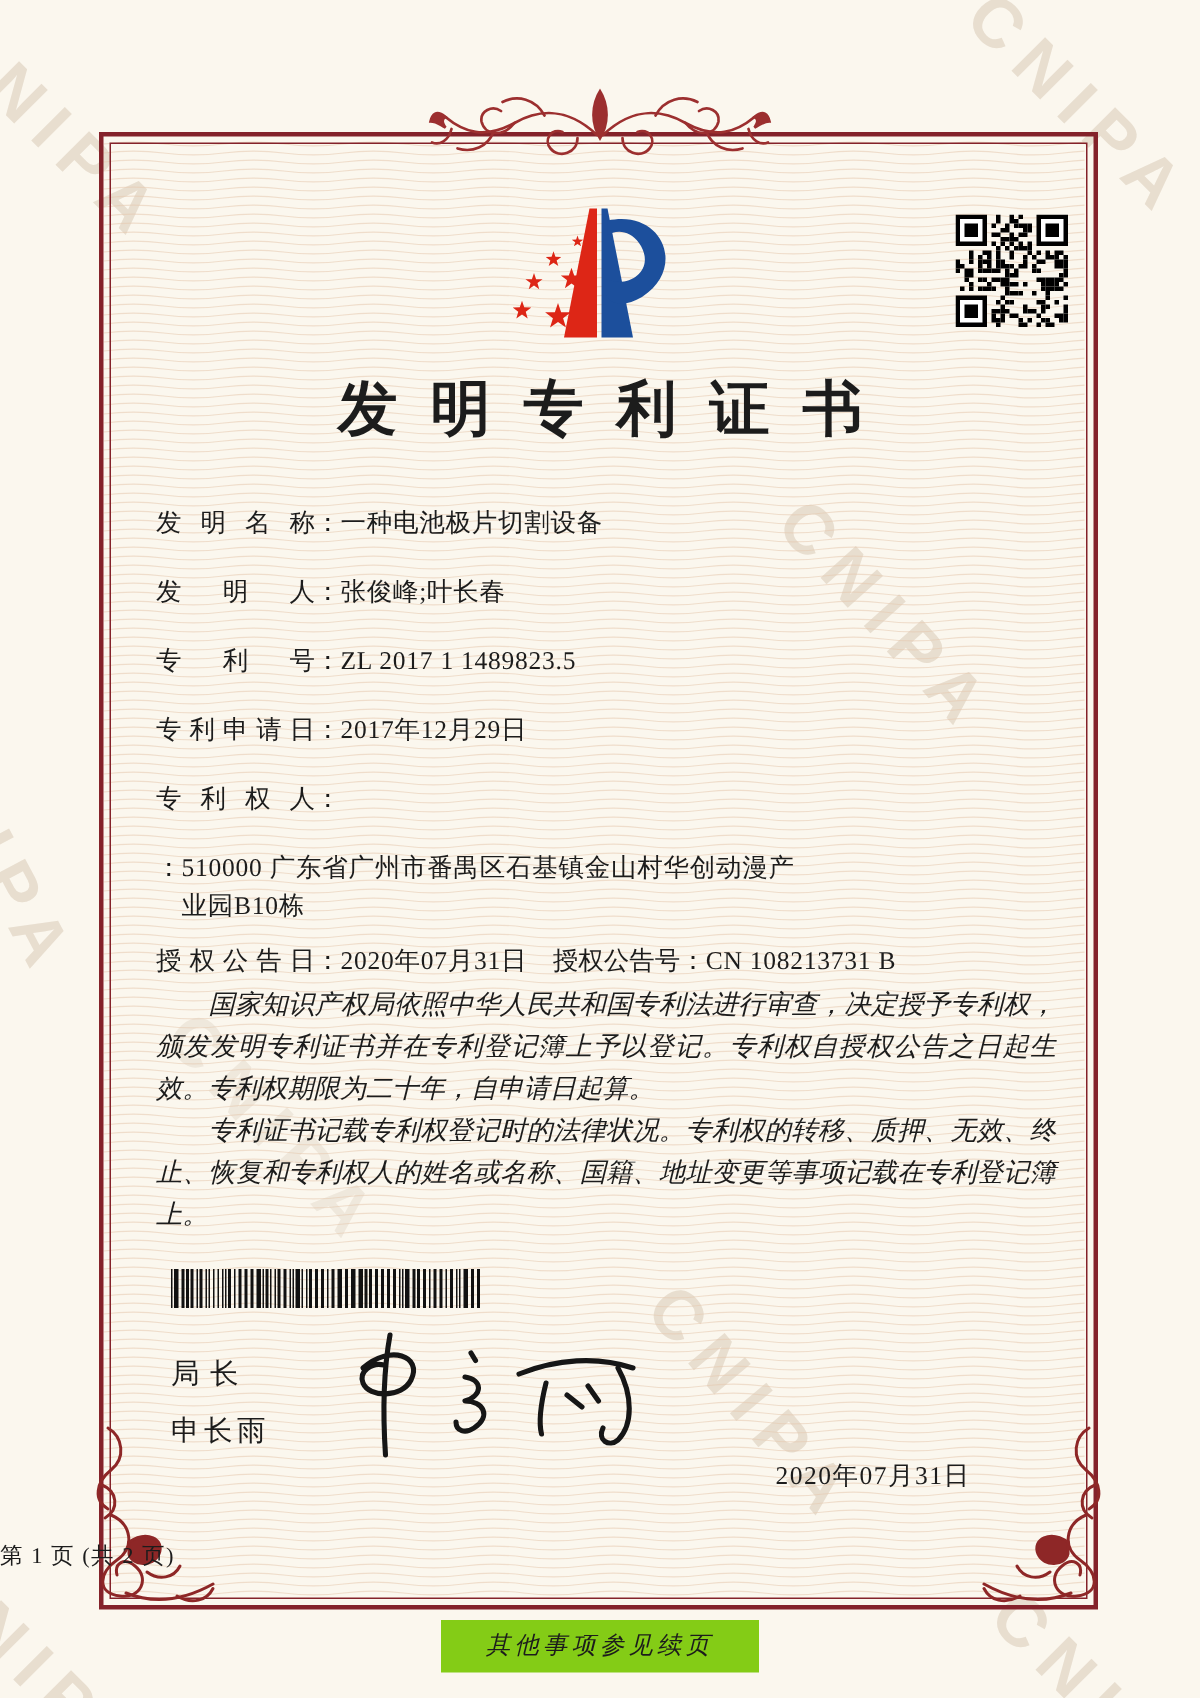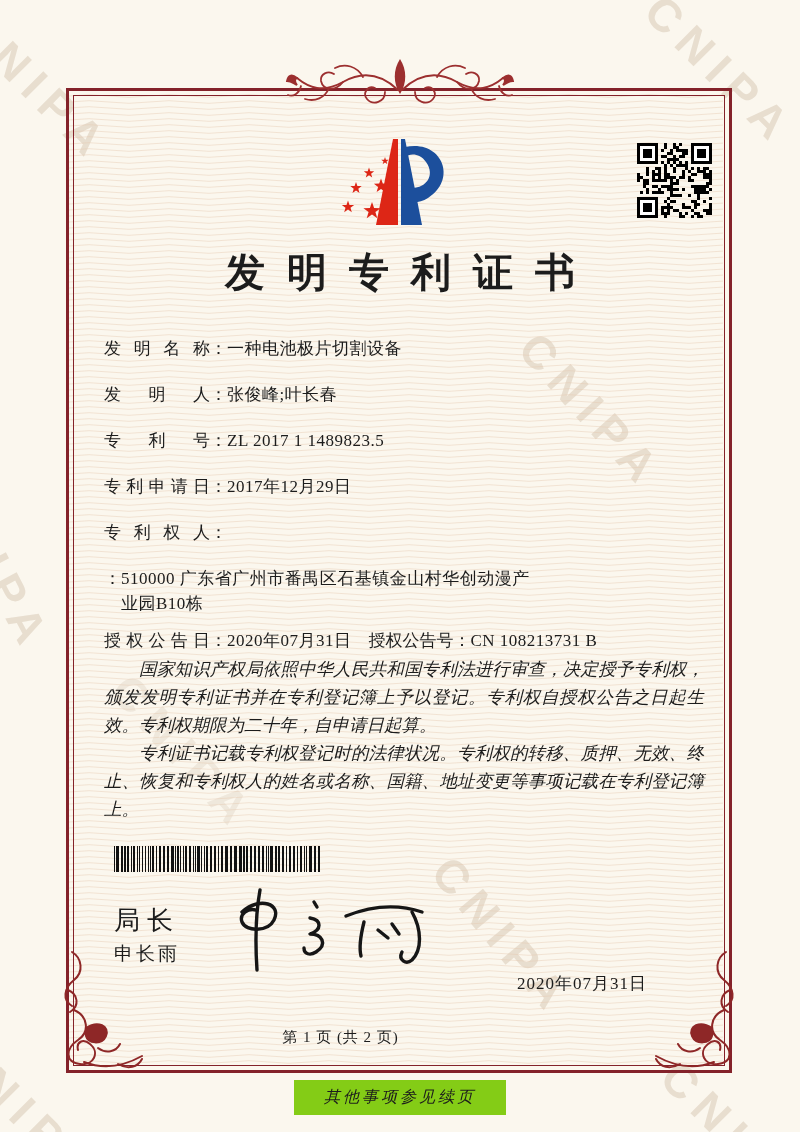--- a/index.html
+++ b/index.html
@@ -27,27 +27,27 @@
   .flabel{width:106px;flex:none;text-align:justify;text-align-last:justify;}
   .fcolon{flex:none;}
   .fvalue{letter-spacing:0.5px;}
   .flabel2{margin-left:17px;flex:none;}
   
   .bodytext{position:absolute;left:104px;top:655px;width:600px;font-size:17.5px;line-height:28px;
             text-align:justify;font-style:italic;}
   .bodytext p{margin:0;text-indent:2em;}
   
   .barcode{position:absolute;left:114px;top:846px;}
-  .sig-role{position:absolute;left:114px;top:903px;font-size:26px;letter-spacing:7px;
+  .sig-role{position:absolute;left:114px;top:903px;font-size:19px;letter-spacing:7px;
             font-family:"Liberation Sans","DejaVu Sans",sans-serif;}
   .sig-name{position:absolute;left:114px;top:941px;font-size:19px;letter-spacing:3px;
             font-family:"Liberation Sans","DejaVu Sans",sans-serif;}
   .sig-script{position:absolute;left:226px;top:882px;}
   .sig-date{position:absolute;left:492px;top:972px;width:180px;text-align:center;font-size:17px;letter-spacing:1px;}
-  .page-info{position:absolute;left:0;top:1028px;width:633px;text-align:center;font-size:15px;letter-spacing:1px;padding-left:24px;}
+  .page-info{position:absolute;left:0;top:1028px;width:633px;font-size:15px;letter-spacing:1px;}
   .note-box{position:absolute;left:50%;top:1080px;transform:translateX(-50%);background:#84cc16;
             padding:7px 30px;font-size:16px;font-style:italic;letter-spacing:3px;white-space:nowrap;}
   
   .orn-top{position:absolute;left:285px;top:50px;}
   .orn-bl{position:absolute;left:50px;top:946px;}
   .orn-br{position:absolute;left:653px;top:946px;transform:scaleX(-1);}
 </style>
 </head>
 <body>
 

